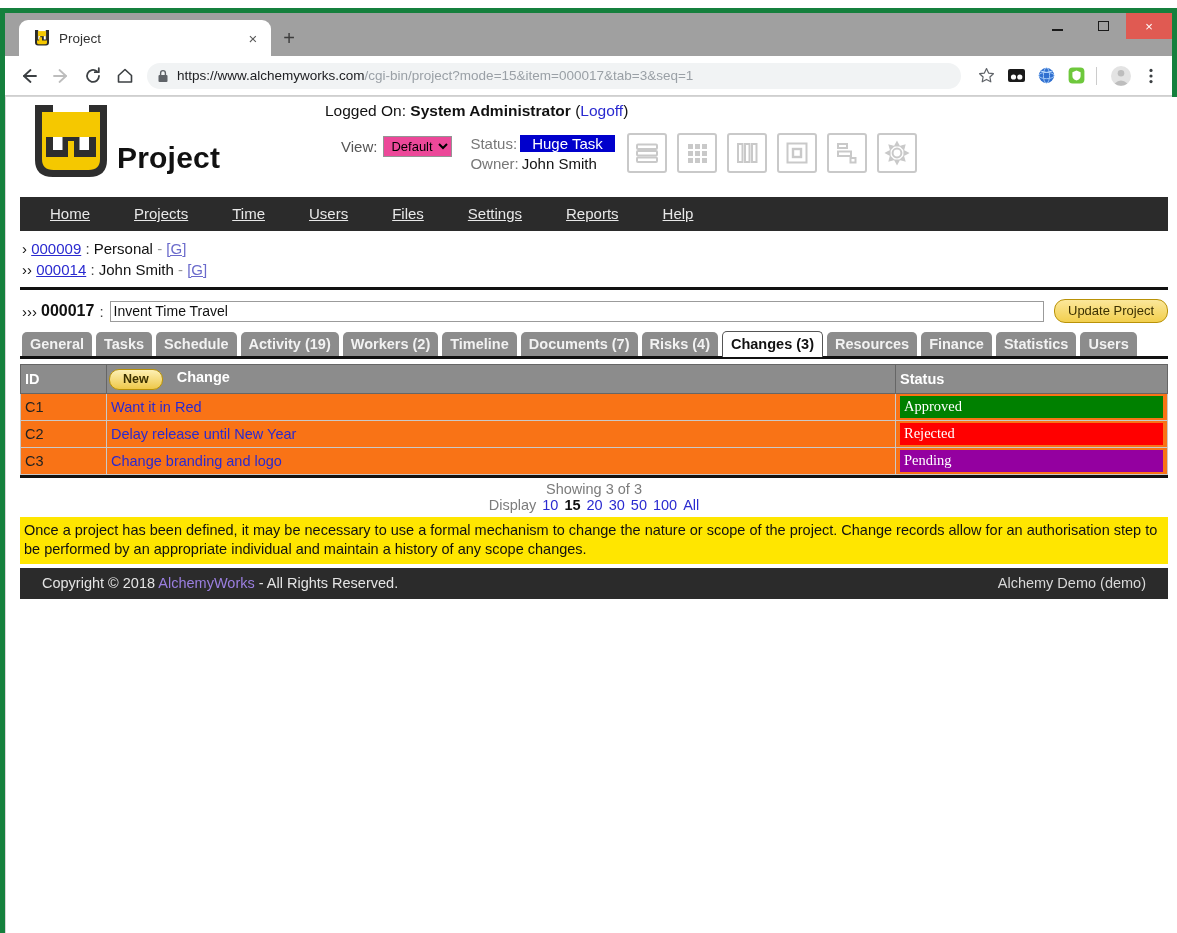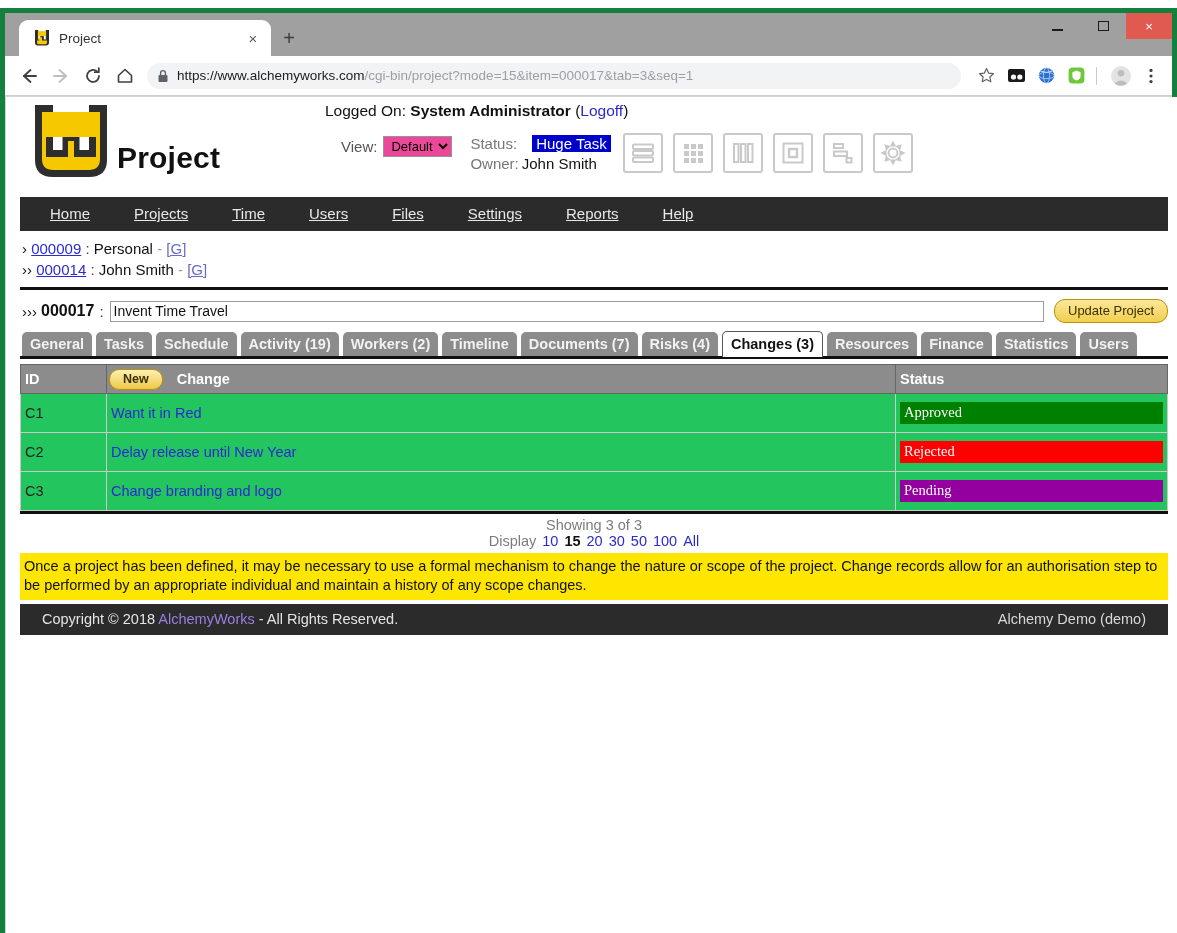--- a/index.html
+++ b/index.html
@@ -158,21 +158,21 @@
     font-size: 13px; height: 21px;
     border: 1px solid #949494; background: #ec4899;
     padding: 0 2px 0 3px;
     margin-top: 2px;
   }
   .stat-block { margin-left: 18px; line-height: 20px; }
   .stat-row { font-size: 15px; white-space: nowrap; }
   .stat-key { color: #777; }
   .stat-badge {
     background: #0000CC; color: #ffffff;
-    padding: 0 4px; margin-left: 15px;
+    padding: 0 12px; margin-left: 3px;
   }
   .stat-val { color: #111; margin-left: 3px; }
   .iconbar { display: flex; margin-left: 12px; margin-top: -1px; }
   .vicon {
     width: 40px; height: 40px;
     border: 2px solid #c9c9c9;
     border-radius: 3px;
     margin-right: 10px;
     display: flex; align-items: center; justify-content: center;
     box-sizing: border-box;
@@ -257,35 +257,35 @@
   table.grid th {
     background: #8c8c8c; color: #fff;
     font-size: 14.5px; font-weight: bold;
     text-align: left;
     padding: 3px 4px;
     border: 1px solid #666;
     height: 22px;
     vertical-align: middle;
   }
   table.grid th.th-change { padding-left: 0; }
-  .th-change-inner { display: flex; align-items: center; }
+  .th-change-inner { display: flex; }
   .btn-new {
     background: linear-gradient(#fdf0b4, #eec84a);
     border: 1px solid #b99208;
     border-radius: 10px;
     color: #3b3000; font-size: 12.5px; font-weight: bold;
     padding: 2px 13px 3px;
     margin-right: 14px;
     margin-left: 2px;
   }
   table.grid td {
     font-size: 14.5px;
-    padding: 8px 4px;
+    padding: 2px 4px;
     border: 1px solid #c9c9c9;
-    background: #22c55e;
+    background: #f97316;
     height: 21px;
     color: #222;
   }
   table.grid td.c-id { color: #222; }
   table.grid td a { color: #2a2ad0; text-decoration: none; }
   td.c-status { padding: 0; border: 1px solid #c9c9c9; }
   .badge {
     display: block; color: #ffffff; font-size: 14.5px;
     padding: 2px 4px 3px;
     height: 100%;

